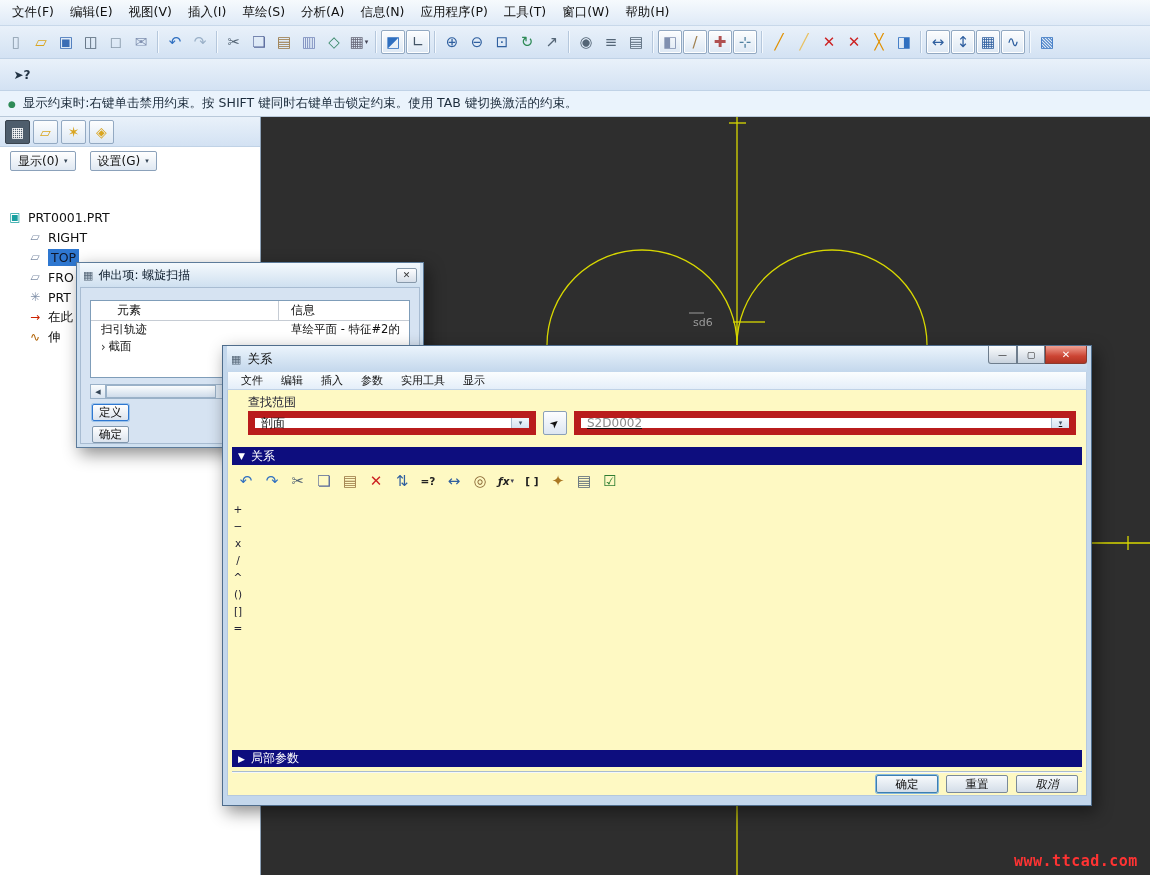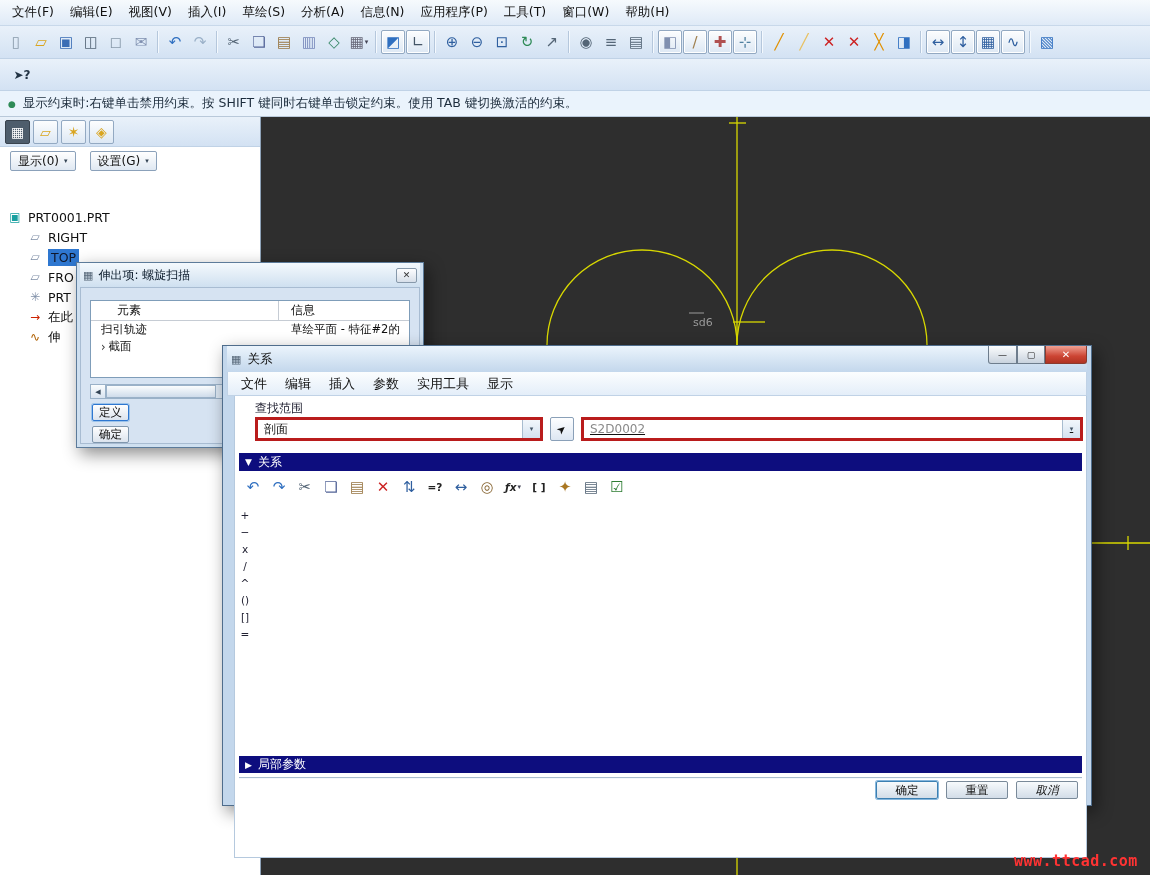--- a/index.html
+++ b/index.html
@@ -83,26 +83,26 @@
   
   .rel-dlg{left:222px;top:345px;width:870px;height:461px;background:#c3d7ec;border:1px solid #4f6d8c;padding:0 4px 4px;z-index:30;}
   .rel-title{height:26px;display:flex;align-items:center;gap:6px;padding:0 4px;background:linear-gradient(#ebf4fc,#c3d7ec);font-size:12.5px;}
   .winbtns{position:absolute;right:4px;top:0;display:flex;}
   .wbtn{height:18px;display:inline-flex;align-items:center;justify-content:center;border:1px solid #6e7d8d;border-top:none;
     font-size:9px;color:#222;background:linear-gradient(#fbfcfd,#c9d3de);}
   .wbtn.min{width:29px;border-radius:0 0 0 3px;}
   .wbtn.max{width:28px;}
   .wbtn.close{width:42px;border-radius:0 0 3px 0;background:linear-gradient(#f0a092,#cc4433 60%,#b03322);
     color:#fff;font-size:10px;border-color:#8a3a2e;}
-  .rel-menu{height:24px;display:flex;align-items:center;background:linear-gradient(#fbfdfe,#e4eef9);
-    border:1px solid #c0d2e6;border-top:none;font-size:13px;padding-left:4px;}
+  .rel-menu{height:18px;display:flex;align-items:center;background:linear-gradient(#fbfdfe,#e4eef9);
+    border:1px solid #c0d2e6;border-top:none;font-size:11px;padding-left:4px;}
   .rel-menu .menu-item{padding:3px 9px;}
-  .rel-body{position:relative;height:462px;background:#ffffff;border:1px solid #b5c9de;border-top:none;margin-left:7px;}
+  .rel-body{position:relative;height:406px;background:#fef9c3;border:1px solid #b5c9de;border-top:none;}
   .lookin-label{position:absolute;left:20px;top:4px;font-size:12px;color:#223;}
-  .combo{position:absolute;height:24px;background:#fff;border:3px solid #b91c1c;display:flex;align-items:center;font-size:12px;}
+  .combo{position:absolute;height:24px;background:#fff;border:7px solid #b91c1c;display:flex;align-items:center;font-size:12px;}
   .combo .combo-text{flex:1;padding-left:6px;white-space:nowrap;overflow:hidden;}
   .combo.scope{left:20px;top:21px;width:288px;}
   .combo.model{left:346px;top:21px;width:502px;text-decoration:underline;}
   .combo.model .combo-text{color:#8a8a8a;}
   .combo-arrow{width:18px;height:100%;display:inline-flex;align-items:center;justify-content:center;
     background:linear-gradient(#f2f7fc,#d4e2f0);border-left:1px solid #a8bccf;font-size:7px;color:#456;flex:none;}
   .sel-btn{position:absolute;left:315px;top:21px;width:24px;height:24px;border:1px solid #8aa0b8;border-radius:2px;
     background:linear-gradient(#fdfeff,#dce6f2);display:inline-flex;align-items:center;justify-content:center;}
   .selglyph{font-size:11px;transform:rotate(-40deg);color:#111;}
   .band{position:absolute;left:4px;right:4px;height:18px;background:#0d0d7e;color:#fff;

